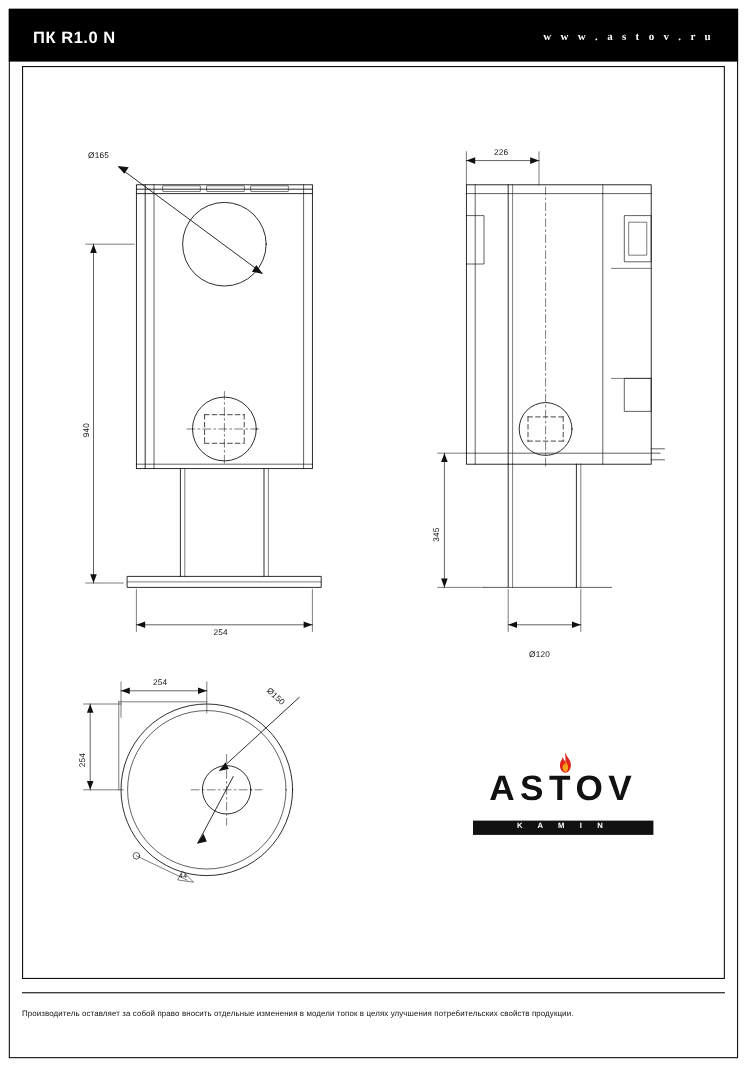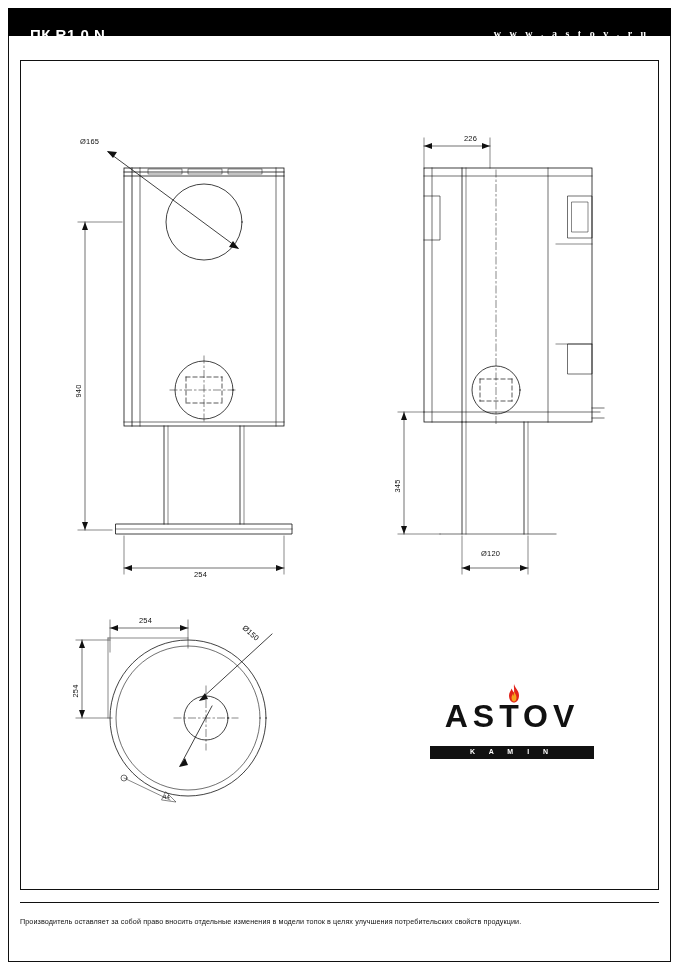--- a/index.html
+++ b/index.html
@@ -28,21 +28,21 @@
     width: 663px;
     height: 954px;
     border: 1px solid #111;
     box-sizing: border-box;
   }
   
   .header-band {
     position: absolute;
     left: 8px; top: 8px;
     width: 663px;
-    height: 28px;
+    height: 48px;
     background: #000000;
     box-sizing: border-box;
   }
   .header-title {
     position: absolute;
     left: 22px;
     top: 19px;
     color: #ffffff;
     font-size: 15px;
     font-weight: bold;
@@ -329,23 +329,23 @@
         <path d="M82 718 L79 710 L85 710 Z" fill="#111" stroke="none"></path>
       </g>
 
     </g>
   </svg>
 
   <div class="dimtext" style="left:80px; top:138px;">Ø165</div>
   <div class="dimtext vert" style="left:82px; top:390px;">940</div>
   <div class="dimtext" style="left:194px; top:571px;">254</div>
 
-  <div class="dimtext" style="left:464px; top:135px;">226</div>
+  <div class="dimtext" style="left:449px; top:135px;">226</div>
   <div class="dimtext vert" style="left:401px; top:485px;">345</div>
-  <div class="dimtext" style="left:481px; top:550px;">Ø120</div>
+  <div class="dimtext" style="left:481px; top:591px;">Ø120</div>
 
   <div class="dimtext" style="left:139px; top:617px;">254</div>
   <div class="dimtext vert" style="left:79px; top:690px;">254</div>
   <div class="dimtext" style="left:246px; top:624px; transform-origin:left top; transform:rotate(42deg);">Ø150</div>
   <div class="dimtext" style="left:163px; top:794px; font-size:6px;">44</div>
 
   <div class="logo-wrap">
     <svg class="logo-flame" viewBox="0 0 22 26" xmlns="http://www.w3.org/2000/svg">
       <path d="M11 0 C12.5 5 16 6.5 16 11.5 C16 16 13.5 18.5 11 18.5 C8.5 18.5 6 16 6 11.5 C6 8.5 8 7 8.5 4.5 C9.5 6.5 10 7.5 11 8.5 C11.5 5.5 10.5 3 11 0 Z" fill="#e2231a"></path>
       <path d="M11 7 C12 10 13.5 11 13.5 13.8 C13.5 16.2 12.4 17.6 11 17.6 C9.6 17.6 8.5 16.2 8.5 13.8 C8.5 12 9.6 11 10 9.6 C10.4 10.8 10.6 11.4 11 12 C11.2 10.2 10.7 8.8 11 7 Z" fill="#f6a21d"></path>

